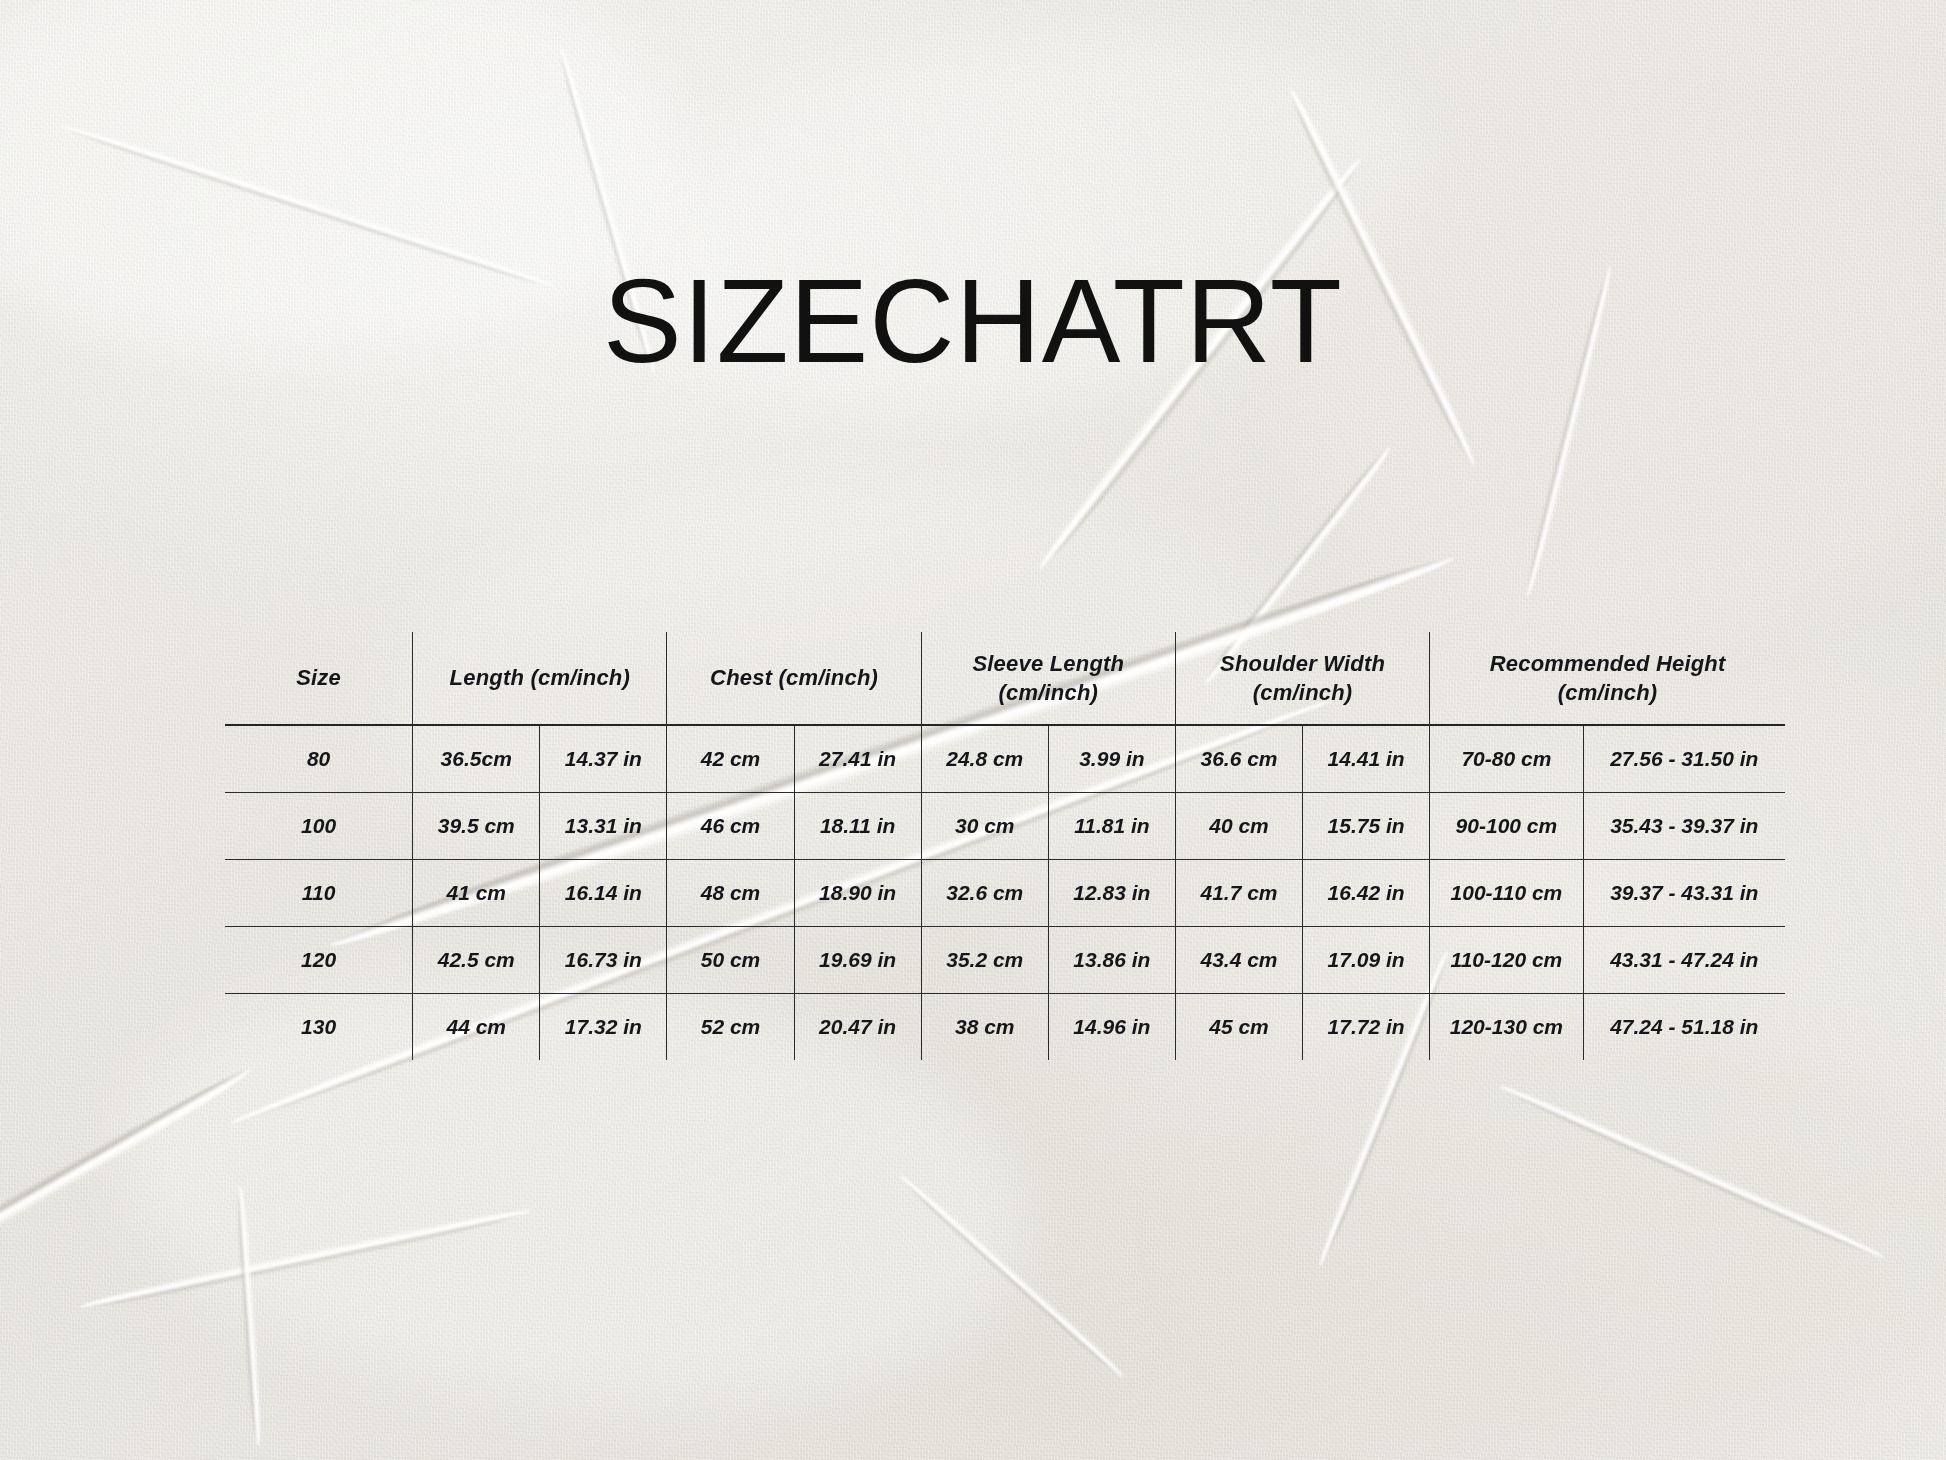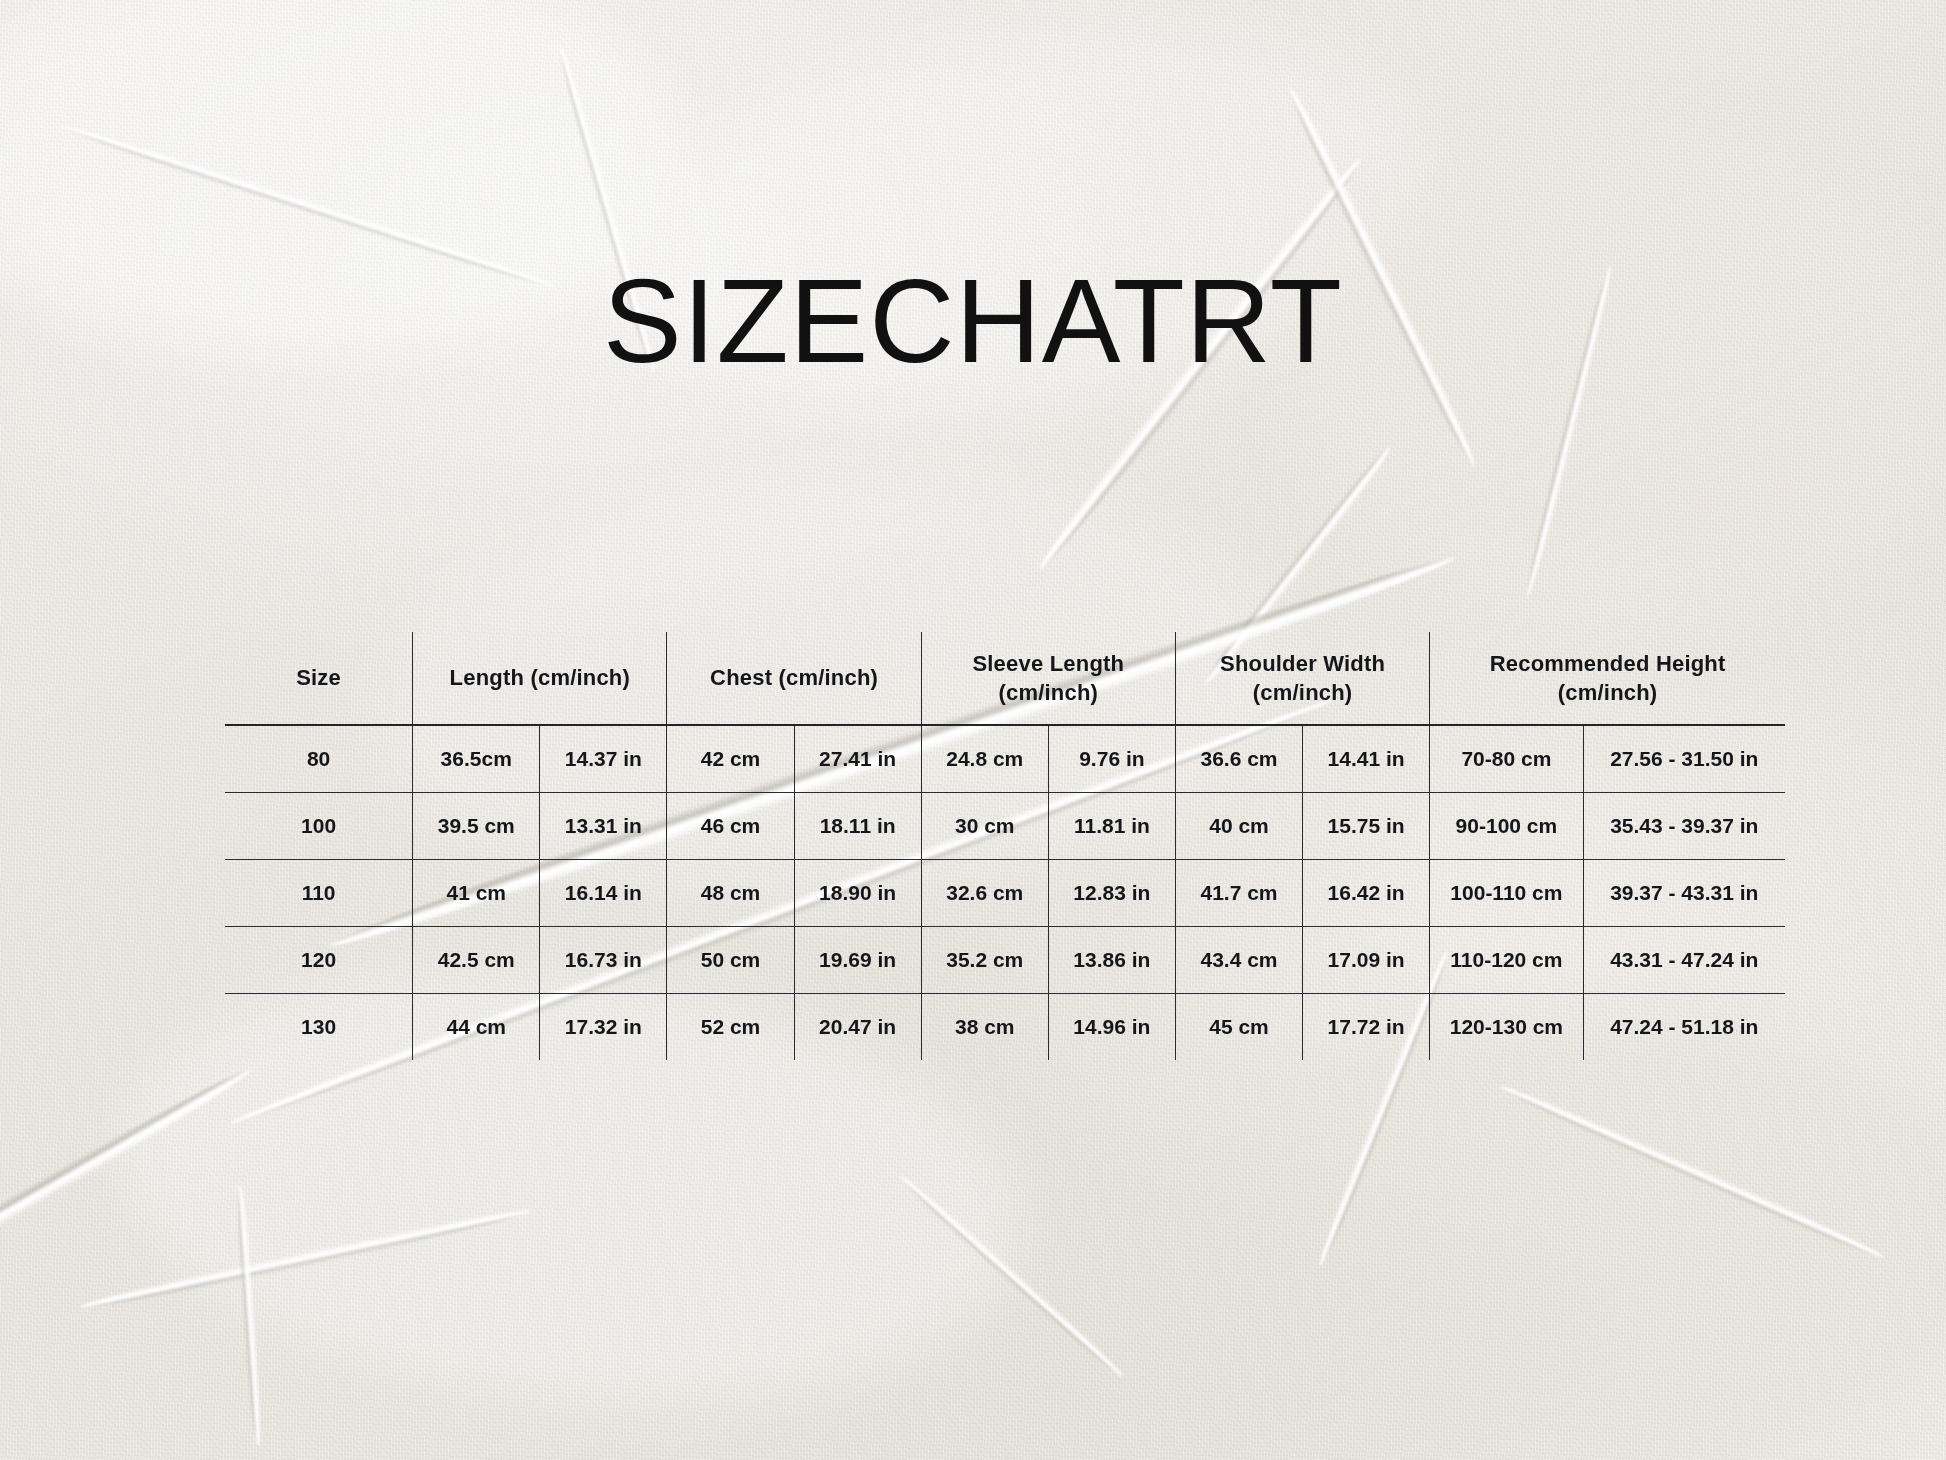--- a/index.html
+++ b/index.html
@@ -110,20 +110,21 @@
     top: 632px;
     width: 1560px;
   }
   table.size-chart {
     border-collapse: collapse;
     width: 100%;
     color: #15161a;
     font-size: 21px;
     font-weight: bold;
     table-layout: fixed;
+    font-style: italic;
   }
   table.size-chart th,
   table.size-chart td {
     border: 1px solid #2a2b2f;
     text-align: center;
     background: transparent;
     padding: 0;
   }
   table.size-chart thead th {
     border-top: none;
@@ -219,21 +220,21 @@
         </tr>
       </thead>
       <tbody>
         <tr>
           <td>80</td>
           <td>36.5cm</td>
           <td>14.37 in</td>
           <td>42 cm</td>
           <td>27.41 in</td>
           <td>24.8 cm</td>
-          <td>9.76 in</td>
+          <td>3.99 in</td>
           <td>36.6 cm</td>
           <td>14.41 in</td>
           <td>70-80 cm</td>
           <td>27.56 - 31.50 in</td>
         </tr>
         <tr>
           <td>100</td>
           <td>39.5 cm</td>
           <td>13.31 in</td>
           <td>46 cm</td>

